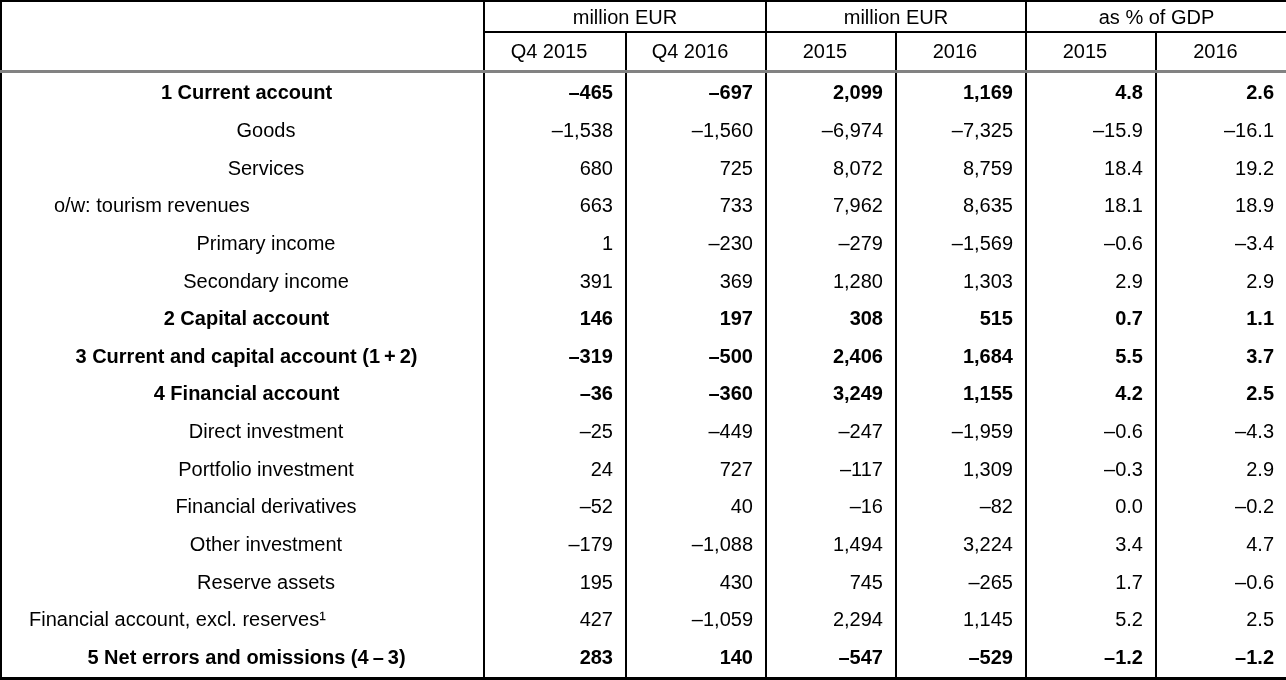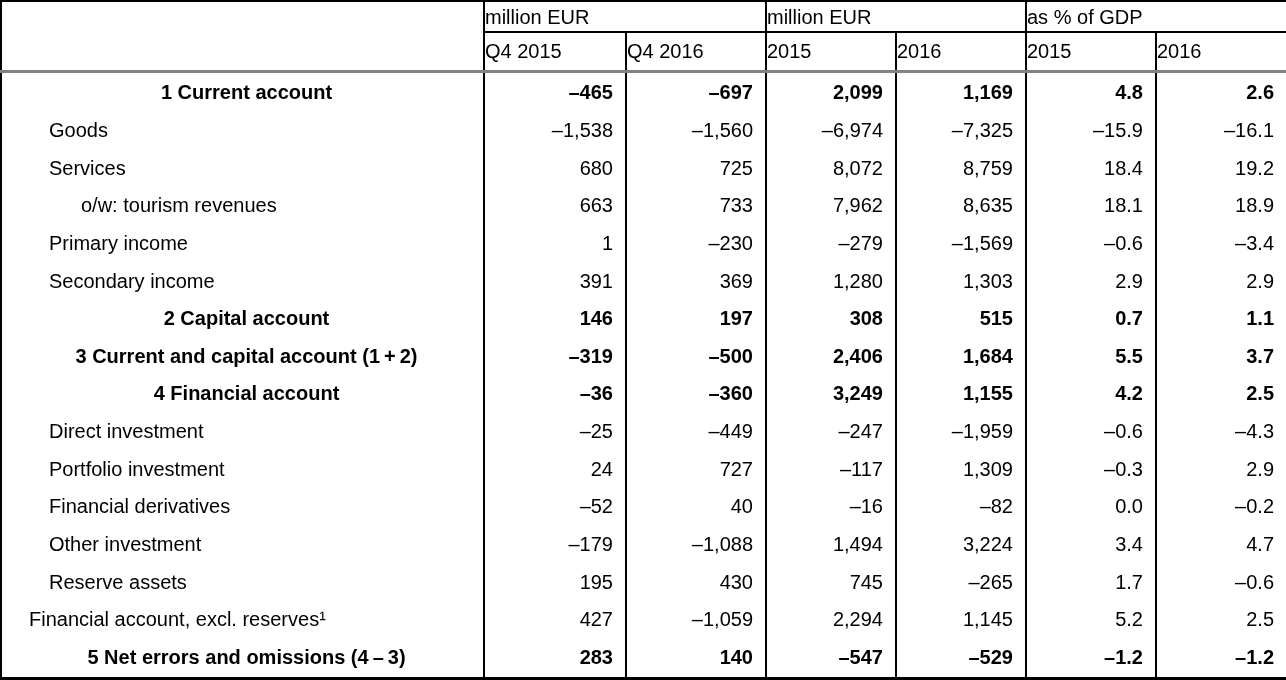--- a/index.html
+++ b/index.html
@@ -26,41 +26,41 @@
     vertical-align: middle;
     overflow: hidden;
     white-space: nowrap;
   }
   thead tr.r1 { height: 31px; }
   thead tr.r2 { height: 39px; }
   th.corner {
     border-bottom: 3px solid #828282;
   }
   th.group {
-    text-align: left;
+    text-align: center;
     border-left: 2px solid #000000;
     border-bottom: 2px solid #000000;
   }
   th.colh {
-    text-align: left;
+    text-align: center;
     padding-right: 12px;
     border-bottom: 3px solid #828282;
   }
   th.colh.gstart { border-left: 2px solid #000000; }
   th.colh.ginner { border-left: 2px solid #000000; }
   tbody td.num {
     text-align: right;
     padding-right: 12px;
     border-left: 2px solid #000000;
   }
   tbody tr.bold td { font-weight: 700; }
   td.label.ind0 { padding-left: 8px; text-align: center; }
   td.label.ind1 { padding-left: 27px; }
-  td.label.ind2 { padding-left: 47px; }
-  td.label.ind3 { padding-left: 79px; margin-left: 32px; }
+  td.label.ind2 { padding-left: 47px; text-align: center; }
+  td.label.ind3 { padding-left: 52px; margin-left: 32px; }
 </style>
 </head>
 <body>
 
 <table class="bop-table">
   <colgroup>
     <col style="width:483px">
     <col style="width:142px">
     <col style="width:140px">
     <col style="width:130px">

